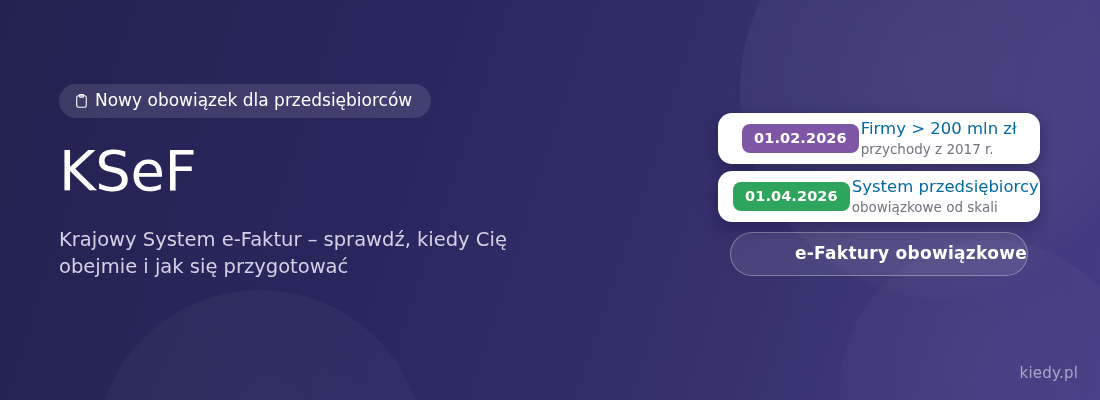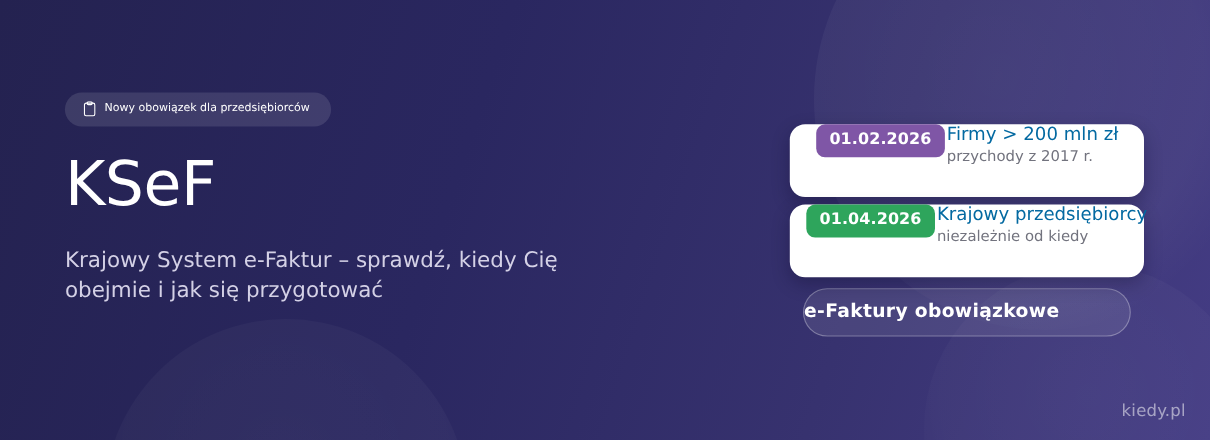--- a/index.html
+++ b/index.html
@@ -52,21 +52,21 @@
     width: 560px;
   }
   .badge {
     display: inline-flex;
     align-items: center;
     gap: 8px;
     background: rgba(255,255,255,0.115);
     border-radius: 19px;
     padding: 8px 19px 9px 17px;
     color: #ffffff;
-    font-size: 10px;
+    font-size: 17px;
     line-height: 1;
   }
   .badge .clip-icon {
     display: inline-block;
     width: 11px;
     height: 14px;
     position: relative;
     flex: none;
   }
   .badge .clip-icon svg { display: block; }
@@ -92,23 +92,23 @@
   .right {
     position: absolute;
     left: 718px;
     top: 113px;
     width: 322px;
   }
   .tl-card {
     position: relative;
     background: #ffffff;
     border-radius: 14px;
-    height: 66px;
+    height: 51px;
     display: flex;
-    align-items: flex-start;
+    align-items: center;
     padding: 0 14px 0 24px;
     box-shadow: 0 6px 16px rgba(10,8,35,0.30);
   }
   .tl-card + .tl-card { margin-top: 7px; padding-left: 15px; }
   .date-pill {
     flex: none;
     color: #ffffff;
     font-size: 14.5px;
     font-weight: 700;
     border-radius: 8px;
@@ -143,21 +143,21 @@
     width: 298px;
     height: 44px;
     border-radius: 22px;
     background: rgba(255,255,255,0.09);
     border: 1.5px solid rgba(255,255,255,0.30);
     color: #ffffff;
     font-size: 17px;
     font-weight: 700;
     letter-spacing: 0.3px;
     line-height: 41px;
-    text-align: left;
+    text-align: right;
     cursor: pointer;
   }
 
   .watermark {
     position: absolute;
     right: 22px;
     bottom: 18px;
     font-size: 15px;
     color: rgba(255,255,255,0.52);
     letter-spacing: 0.2px;
@@ -198,22 +198,22 @@
       <span class="date-pill purple">01.02.2026</span>
       <div class="tl-text">
         <div class="tl-title">Firmy &gt; 200 mln zł</div>
         <div class="tl-sub">przychody z 2017 r.</div>
       </div>
     </div>
 
     <div class="tl-card">
       <span class="date-pill green">01.04.2026</span>
       <div class="tl-text">
-        <div class="tl-title">Krajowy przedsiębiorcy</div>
-        <div class="tl-sub">niezależnie od kiedy</div>
+        <div class="tl-title">System przedsiębiorcy</div>
+        <div class="tl-sub">obowiązkowe od skali</div>
       </div>
     </div>
 
     <div class="cta">e-Faktury obowiązkowe</div>
 
   </div>
 
   <div class="watermark">kiedy.pl</div>
 
 </div>

